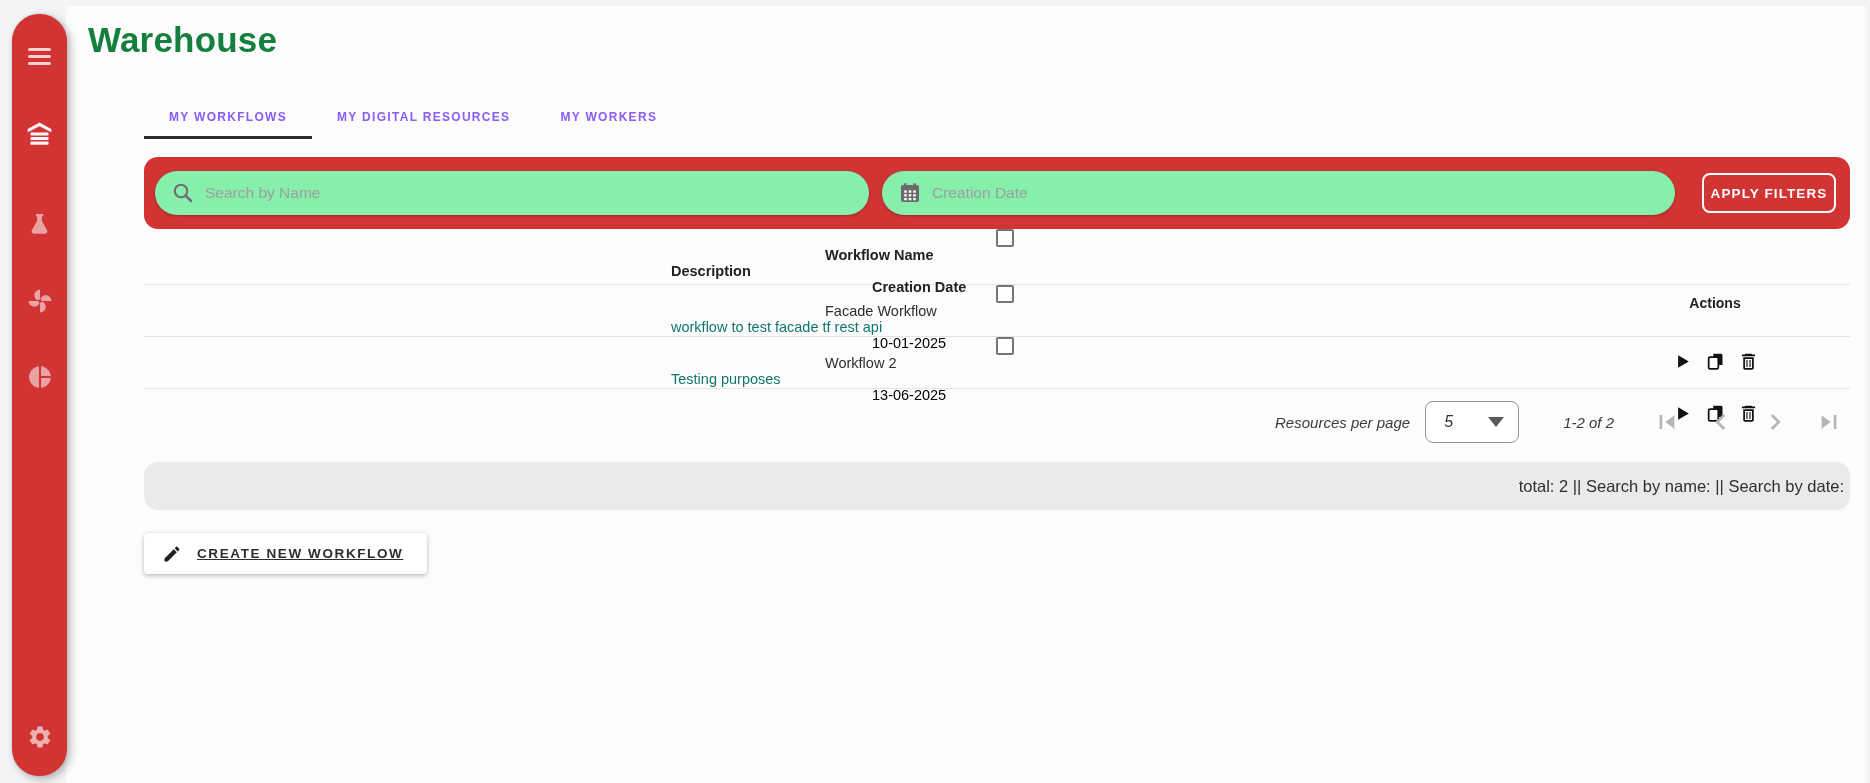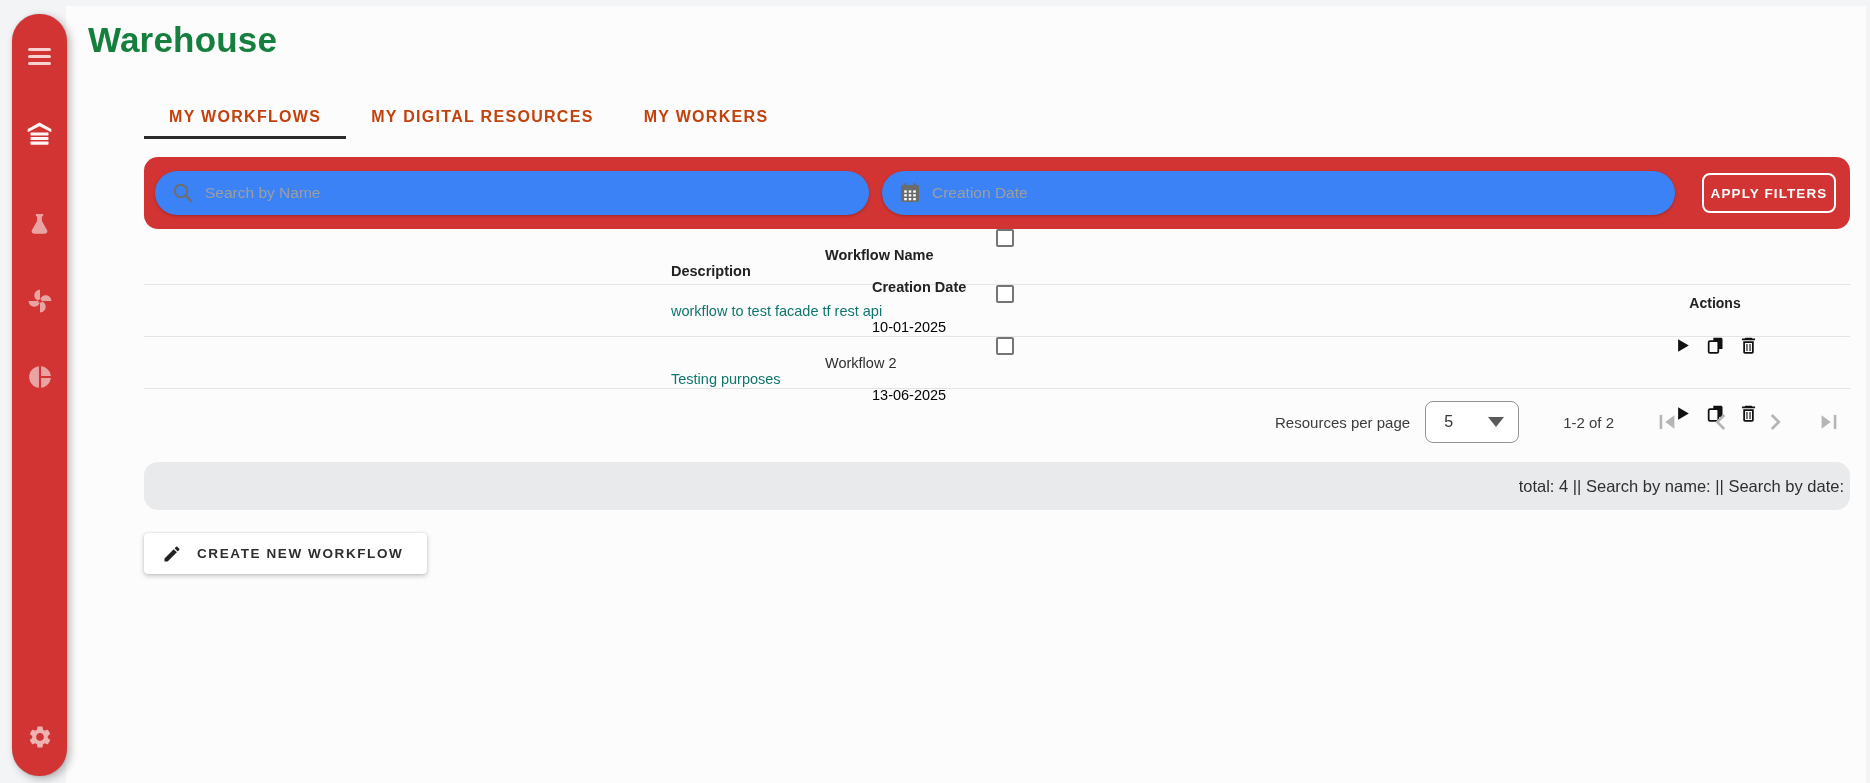--- a/index.html
+++ b/index.html
@@ -18,30 +18,30 @@
   .ic-bright { opacity:.95; }
   .ic-dim { opacity:.55; }
   .ic-mid { opacity:.62; }
 
   
   .page-title { position:absolute; left:88px; top:20px; font-size:35px; font-weight:700;
                 color:#15803d; letter-spacing:.2px; }
 
   
   .tabs { position:absolute; left:144px; top:98px; display:flex; }
-  .tab { padding:0 25px; height:41px; line-height:38px; font-size:16px; font-weight:700;
-         letter-spacing:1.3px; color:#c2410c; border-bottom:3px solid transparent; cursor:pointer;
+  .tab { padding:0 25px; height:41px; line-height:38px; font-size:12px; font-weight:700;
+         letter-spacing:1.3px; color:#8b5cf6; border-bottom:3px solid transparent; cursor:pointer;
          white-space:nowrap; }
   .tab.active { border-bottom-color:#2b2b2b; }
 
   
   .filterbar { position:absolute; left:144px; top:157px; width:1706px; height:72px;
                background:#d23434; border-radius:14px; display:flex; align-items:center;
                padding:0 14px 0 11px; }
-  .input-wrap { position:relative; height:44px; background:#3b82f6; border-radius:22px;
+  .input-wrap { position:relative; height:44px; background:#86efac; border-radius:22px;
                 box-shadow:0 1px 3px rgba(0,0,0,.25);text-decoration:underline; }
   .input-wrap.search { width:714px; }
   .input-wrap.date { width:793px; margin-left:13px; }
   .input-wrap svg { position:absolute; left:16px; top:10px; }
   .input-wrap input { position:absolute; inset:0; border:none; outline:none; background:transparent;
                       border-radius:22px; padding-left:50px; font-size:15.5px;
                       font-family:"Liberation Sans", sans-serif; color:#333; }
   .input-wrap input::placeholder { color:#9e9e9e; opacity:1; }
   .apply-btn { margin-left:auto; width:134px; height:40px; background:transparent;
                border:2px solid #fff; border-radius:8px; color:#fff; font-size:13.5px;
@@ -60,21 +60,21 @@
   .col-desc { width:652px; font-size:14.5px; color:#0f766e; }
   .col-date { width:250px; font-size:14.5px; color:#000000; }
   .col-actions { width:150px; margin-left:auto; margin-right:60px; display:flex;
                  justify-content:center; align-items:center; gap:12px; font-size:14px; color:#2e2e2e; }
   .trow.head .col-name, .trow.head .col-desc, .trow.head .col-date, .trow.head .col-actions
     { font-weight:700; color:#222; }
   .action-btn { background:none; border:none; padding:0; cursor:pointer; height:22px; }
 
   
   .pagination { display:flex; align-items:center; justify-content:flex-end; height:66px;
-                padding-right:8px; }
+                padding-right:8px;font-style:italic; }
   .pp-label { font-size:15px; color:#3c3c3c; margin-right:15px; }
   .pp-select { width:94px; height:42px; border:1px solid #949494; border-radius:8px;
                display:flex; align-items:center; padding:0 14px 0 18px; cursor:pointer;
                margin-right:44px; background:#fff; }
   .pp-select .val { font-size:16px; color:#333; }
   .pp-select .arrow { margin-left:auto; width:0; height:0; border-left:8px solid transparent;
                       border-right:8px solid transparent; border-top:10px solid #5a5a5a; }
   .pp-range { font-size:15px; color:#3c3c3c; margin-right:40px; }
   .nav-btn { background:none; border:none; padding:0; cursor:pointer; height:26px; margin-left:28px; }
 
@@ -82,21 +82,21 @@
   .statusbar { position:absolute; left:144px; top:462px; width:1706px; height:48px;
                background:#e9eaeb; border-radius:14px; display:flex; align-items:center;
                justify-content:flex-end; padding-right:6px; font-size:16.5px; color:#2f2f2f; }
 
   
   .create-btn { position:absolute; left:144px; top:533px; height:41px; background:#fff;
                 border:none; border-radius:4px; display:flex; align-items:center; gap:15px;
                 padding:0 24px 0 18px; cursor:pointer;
                 font-family:"Liberation Sans", sans-serif;
                 font-size:13.5px; font-weight:700; letter-spacing:1.6px; color:#2e2e2e;
-                box-shadow:0 2px 5px rgba(0,0,0,.22), 0 0 2px rgba(0,0,0,.12); }
+                box-shadow:0 2px 5px rgba(0,0,0,.22), 0 0 2px rgba(0,0,0,.12);text-decoration:underline; }
 </style>
 </head>
 <body>
 
 <div class="white-bg"></div>
 
 <nav class="sidebar">
   <div class="sb-item" style="top:27px;">
     <svg class="ic-bright" width="25" height="21" viewBox="0 0 25 21">
       <g fill="#ffffff" opacity="0.82">
@@ -183,20 +183,21 @@
     <div class="col-name">Workflow Name</div>
     <div class="col-desc">Description</div>
     <div class="col-date">Creation Date</div>
     <div class="col-actions">Actions</div>
   </div>
 
   <div class="trow body">
     <div class="col-check">
         <div class="checkbox"></div>
       </div>
+    <div class="col-name">Facade Workflow</div>
     <div class="col-desc">workflow to test facade tf rest api</div>
     <div class="col-date">10-01-2025</div>
     <div class="col-actions">
       <button class="action-btn">
         <svg width="21" height="21" viewBox="0 0 24 24">
             <path fill="#111" d="M7 4.8v14.4L19.2 12z"></path>
           </svg>
       </button>
       <button class="action-btn">
         <svg width="21" height="21" viewBox="0 0 24 24">
@@ -273,21 +274,21 @@
         <g fill="#b5b5b5">
             <path d="M5.2 5.8 13.5 12l-8.3 6.2z"></path>
             <rect x="16.4" y="5.5" width="2.4" height="13"></rect>
           </g>
       </svg>
     </button>
   </div>
 </div>
 
 <div class="statusbar">
-  <span>total: 4 || Search by name: || Search by date:</span>
+  <span>total: 2 || Search by name: || Search by date:</span>
 </div>
 
 <button class="create-btn">
   <svg width="20" height="20" viewBox="0 0 24 24">
     <path fill="#222" d="M3 17.25V21h3.75L17.81 9.94l-3.75-3.75L3 17.25zM20.71 7.04c.39-.39.39-1.02 0-1.41l-2.34-2.34a.9959.9959 0 0 0-1.41 0l-1.83 1.83 3.75 3.75 1.83-1.83z"></path>
   </svg>
   <span>CREATE NEW WORKFLOW</span>
 </button>
 
 </body></html>

